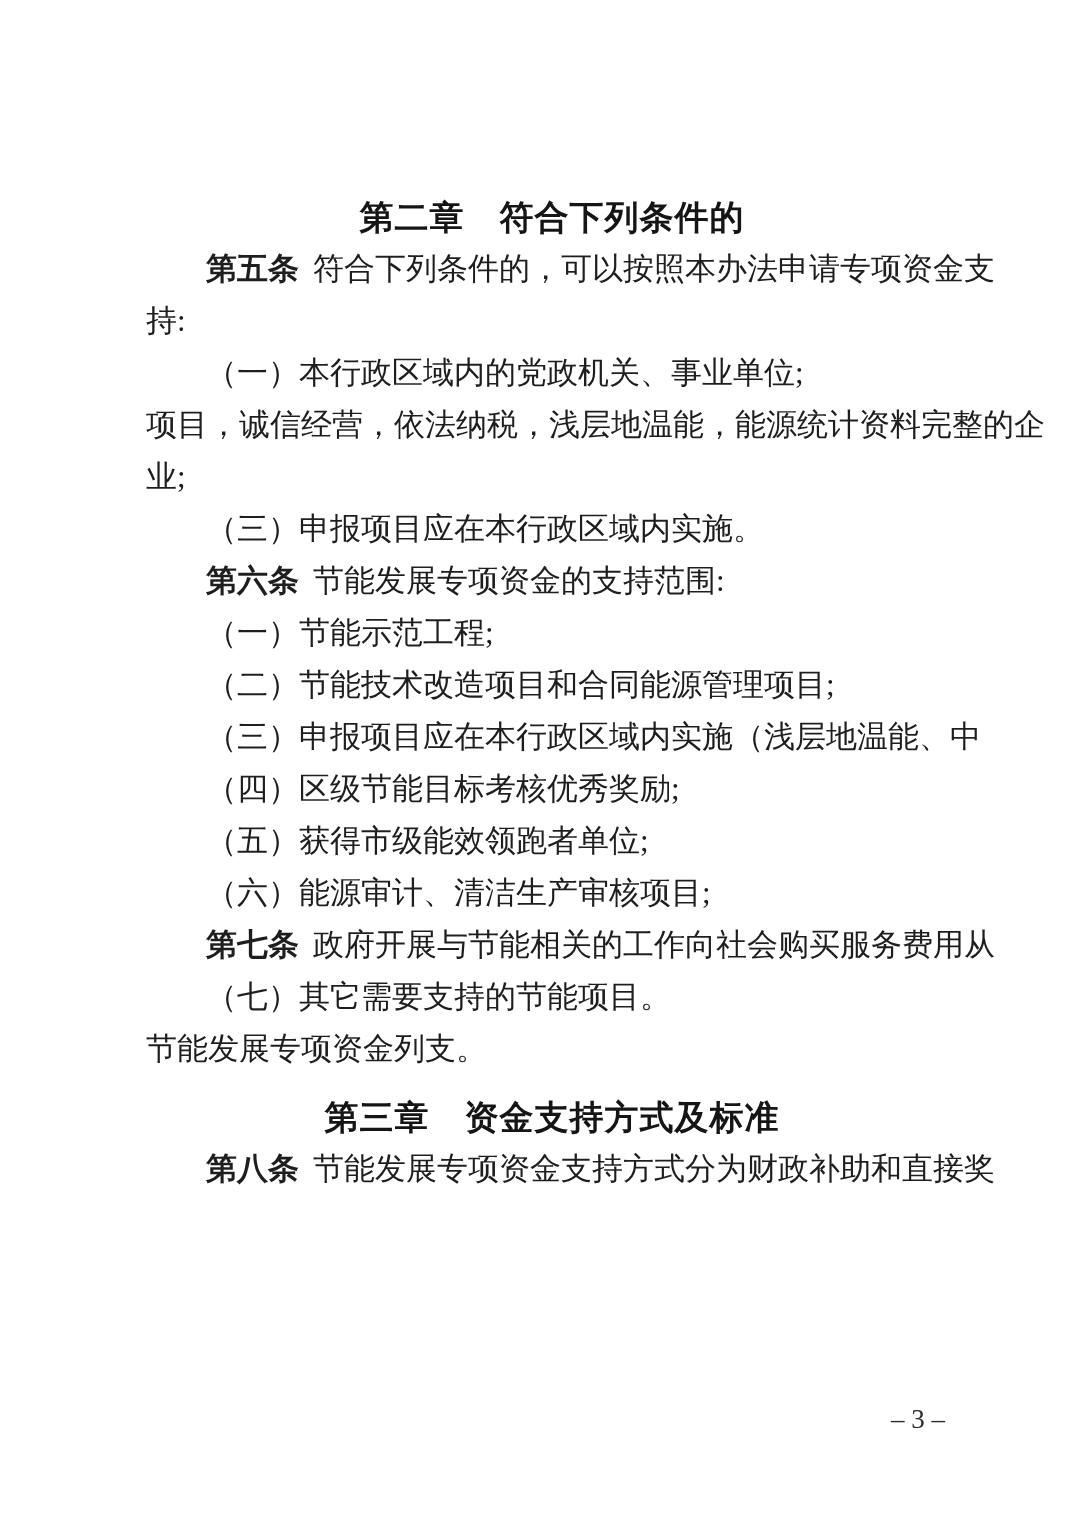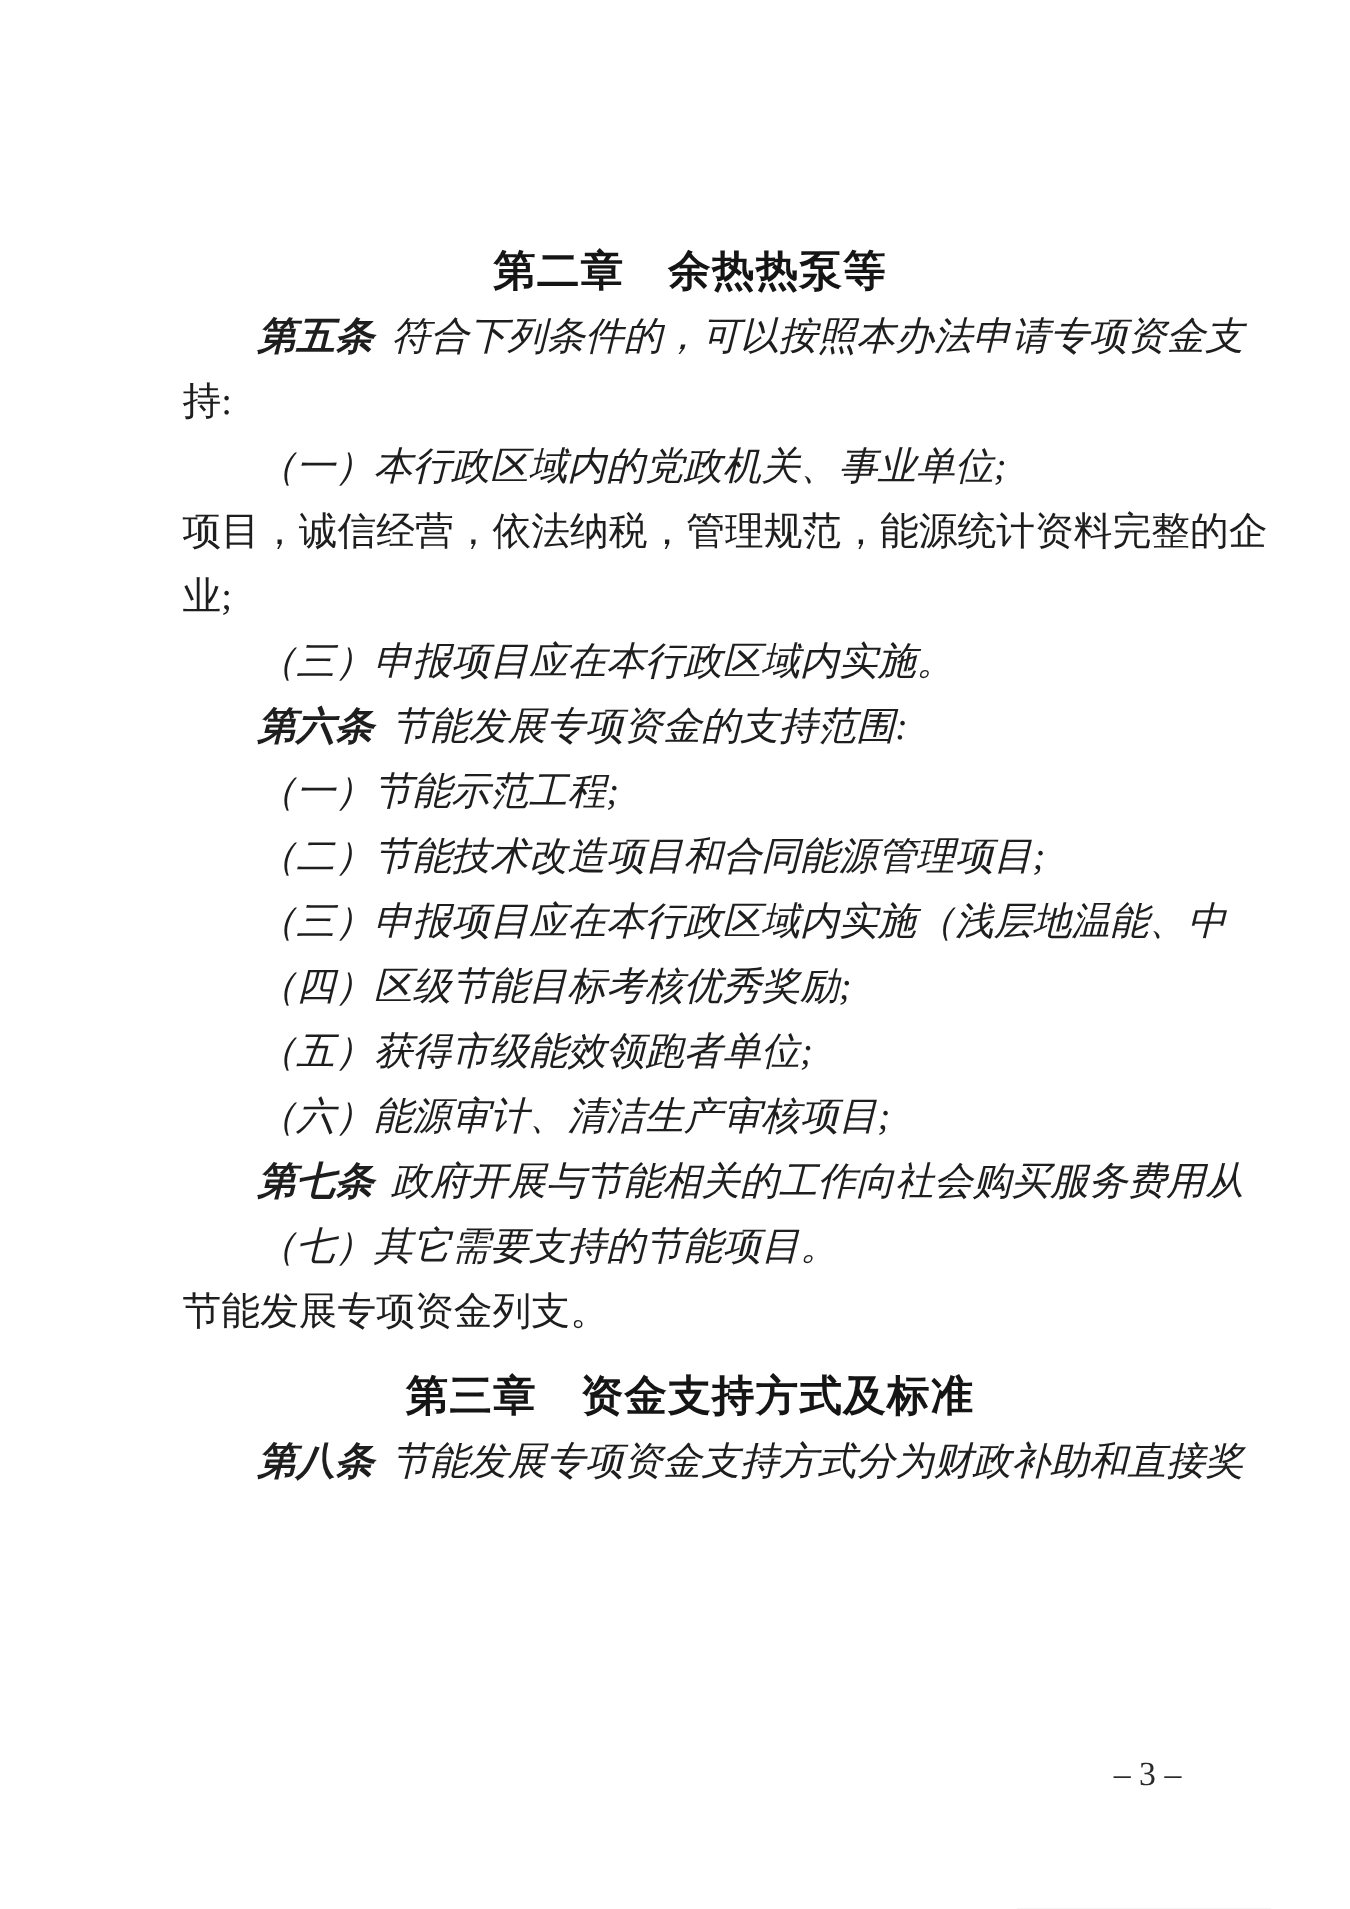--- a/index.html
+++ b/index.html
@@ -25,21 +25,20 @@
     font-size: 31px;
     line-height: 52px;
     color: #1e1e1e;
   }
   .line {
     height: 52px;
     white-space: nowrap;
   }
   .indent {
     text-indent: 60px;
-    font-style: italic;
   }
   .article-label {
     font-weight: bold;
     margin-right: 14px;
   }
   .chapter-heading {
     font-family: "Liberation Sans", "DejaVu Sans", sans-serif;
     font-weight: bold;
     font-size: 34px;
     text-align: center;
@@ -61,27 +60,27 @@
     line-height: 40px;
     color: #2a2a2a;
   }
 </style>
 </head>
 <body>
 
 <div class="page">
   <div class="content">
 
-    <div class="line chapter-heading">第二章　余热热泵等</div>
+    <div class="line chapter-heading">第二章　符合下列条件的</div>
 
     <div class="line indent"><span class="article-label">第五条</span><span>符合下列条件的，可以按照本办法申请专项资金支</span></div>
     <div class="line">持:</div>
 
     <div class="line indent">（一）本行政区域内的党政机关、事业单位;</div>
-    <div class="line">项目，诚信经营，依法纳税，管理规范，能源统计资料完整的企</div>
+    <div class="line">项目，诚信经营，依法纳税，浅层地温能，能源统计资料完整的企</div>
     <div class="line">业;</div>
     <div class="line indent">（三）申报项目应在本行政区域内实施。</div>
 
     <div class="line indent"><span class="article-label">第六条</span><span>节能发展专项资金的支持范围:</span></div>
 
     <div class="line indent">（一）节能示范工程;</div>
     <div class="line indent">（二）节能技术改造项目和合同能源管理项目;</div>
     <div class="line indent">（三）申报项目应在本行政区域内实施（浅层地温能、中</div>
     <div class="line indent">（四）区级节能目标考核优秀奖励;</div>
     <div class="line indent">（五）获得市级能效领跑者单位;</div>

